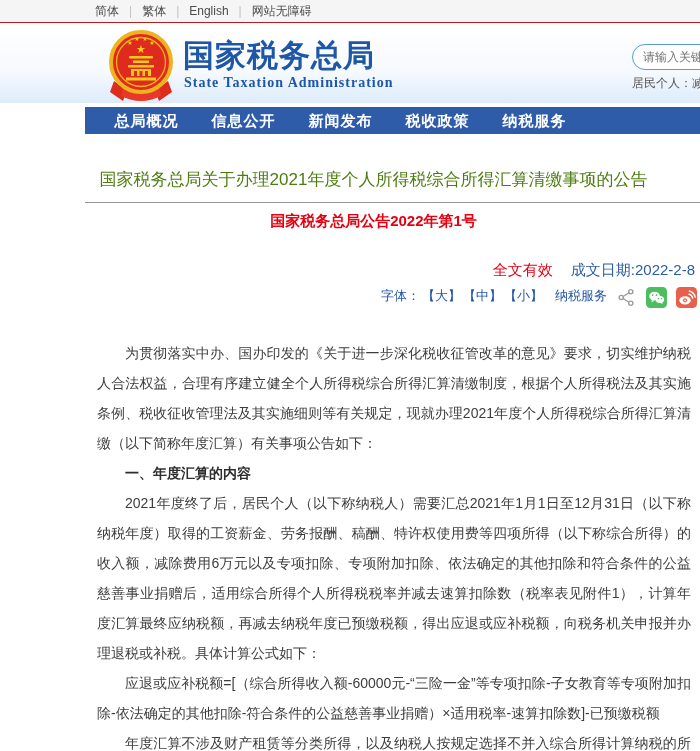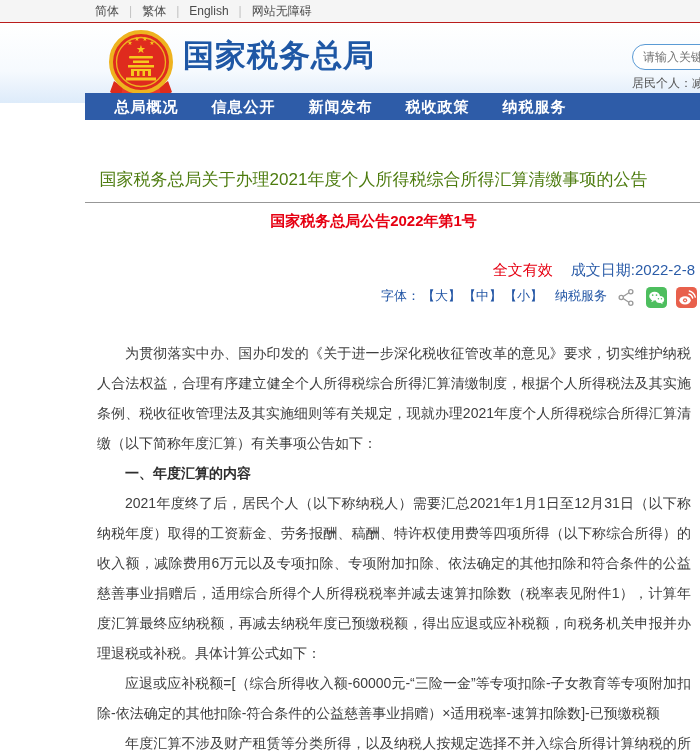--- a/index.html
+++ b/index.html
@@ -20,21 +20,21 @@
   .brand-cn{position:absolute;left:183px;top:12px;font-size:31px;font-weight:bold;
     color:#1e57a5;letter-spacing:1px;white-space:nowrap;}
   .brand-en{position:absolute;left:184px;top:52px;font-size:14px;font-weight:bold;
     color:#1e57a5;letter-spacing:1px;font-family:"Liberation Serif","DejaVu Serif",serif;white-space:nowrap;}
   .search-box{position:absolute;left:632px;top:21px;width:130px;height:24px;
     border:1px solid #5b9bd5;border-radius:13px;background:#fff;font-size:12px;
     color:#888;padding:0 10px;outline:none;}
   .hot-words{position:absolute;left:632px;top:52px;font-size:12px;color:#555;white-space:nowrap;}
 
   
-  .navbar{position:absolute;top:93px;left:85px;width:615px;height:27px;background:#2e5ca8;
+  .navbar{position:absolute;top:107px;left:85px;width:615px;height:27px;background:#2e5ca8;
     display:flex;align-items:stretch;padding-left:13px;box-sizing:border-box;}
   .nav-item{width:97px;text-align:center;line-height:27px;color:#fff;font-size:15px;
     font-weight:bold;letter-spacing:1px;cursor:pointer;white-space:nowrap;}
 
   
   .article-title{position:absolute;top:168px;left:85px;width:577px;text-align:center;
     font-size:17px;font-weight:normal;color:#4d7c0f;white-space:nowrap;}
   .title-rule{position:absolute;top:202px;left:85px;width:615px;height:1px;background:#979797;}
   .doc-number{position:absolute;top:212px;left:85px;width:577px;text-align:center;
     font-size:15px;font-weight:bold;color:#e60012;}
@@ -87,20 +87,21 @@
       <rect x="23" y="27" width="24" height="2.5" rx="1" fill="#f7c71e"></rect>
       <rect x="27" y="31.5" width="16" height="2.5" fill="#f7c71e"></rect>
       <rect x="22" y="36" width="26" height="2.5" fill="#f7c71e"></rect>
       <rect x="25" y="40" width="20" height="7" fill="#f7c71e"></rect>
       <rect x="28" y="42" width="3" height="5" fill="#df2b1e"></rect>
       <rect x="33.5" y="42" width="3" height="5" fill="#df2b1e"></rect>
       <rect x="39" y="42" width="3" height="5" fill="#df2b1e"></rect>
       <rect x="20" y="48.5" width="30" height="3" fill="#f7c71e"></rect>
     </svg>
     <div class="brand-cn">国家税务总局</div>
+    <div class="brand-en">State Taxation Administration</div>
     <input class="search-box" type="text" placeholder="请输入关键词" style="">
     <div class="hot-words"><span>居民个人：</span><span>减税降费</span></div>
   </div>
 
   <div class="navbar">
       <div class="nav-item">总局概况</div>
       <div class="nav-item">信息公开</div>
       <div class="nav-item">新闻发布</div>
       <div class="nav-item">税收政策</div>
       <div class="nav-item">纳税服务</div>

